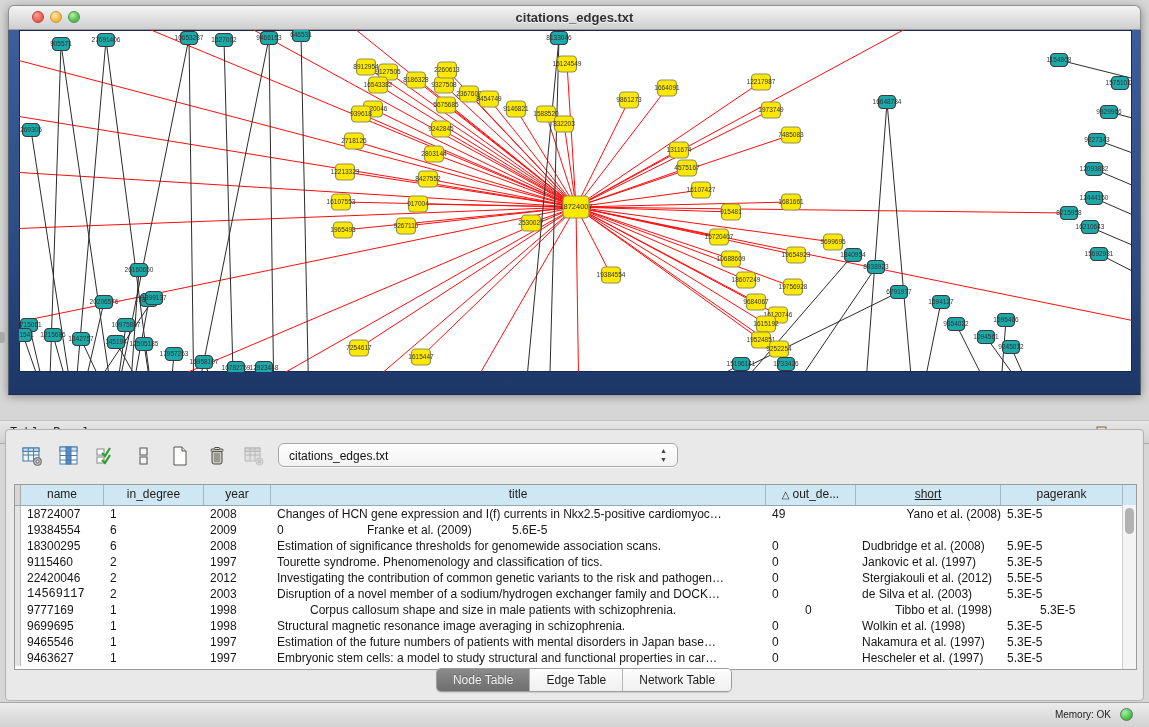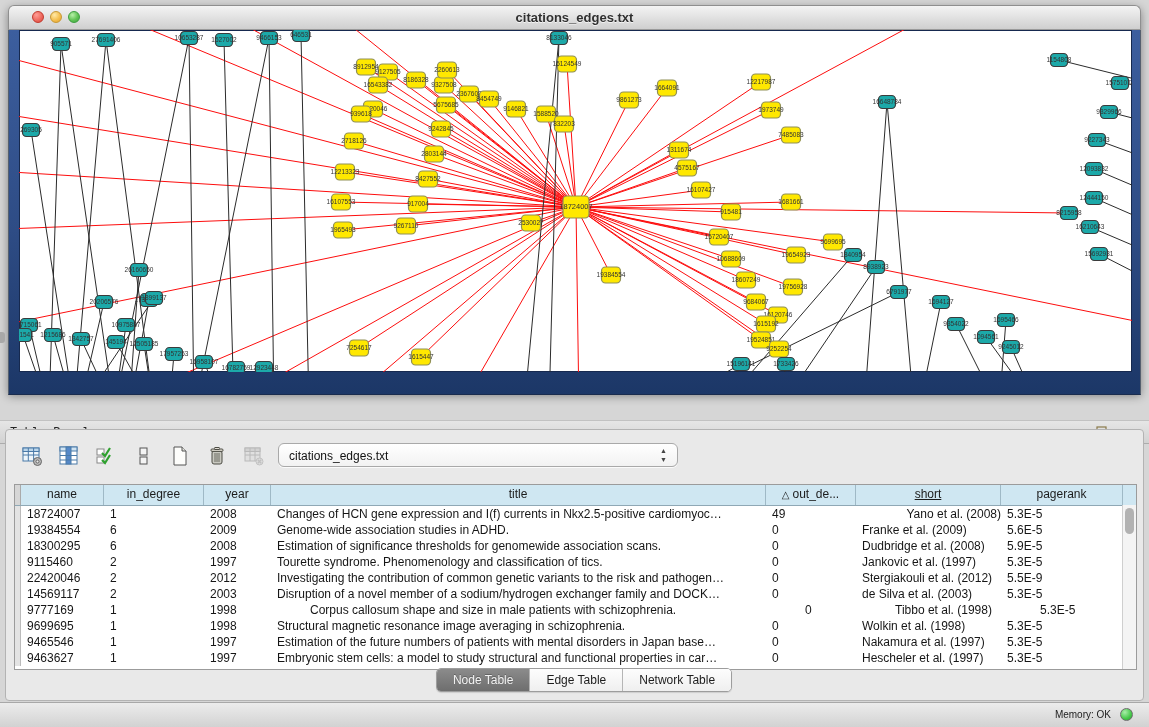--- a/index.html
+++ b/index.html
@@ -740,21 +740,20 @@
           <div class="tcell" style="width: 495px;">Changes of HCN gene expression and I(f) currents in Nkx2.5-positive cardiomyoc…</div>
           <div class="tcell" style="width: 90px;">49</div>
           <div class="tcell" style="width: 145px; text-align: right;">Yano et al. (2008)</div>
           <div class="tcell" style="width: 122px;">5.3E-5</div>
         </div>
         <div class="trow">
           <div class="tcell rowhdr-c" style="width: 6px;"></div>
           <div class="tcell" style="width: 83px;">19384554</div>
           <div class="tcell" style="width: 100px;">6</div>
           <div class="tcell" style="width: 67px;">2009</div>
-          <div class="tcell" style="width: 495px;">Genome-wide association studies in ADHD.</div>
           <div class="tcell" style="width: 90px;">0</div>
           <div class="tcell" style="width: 145px;">Franke et al. (2009)</div>
           <div class="tcell" style="width: 122px;">5.6E-5</div>
         </div>
         <div class="trow">
           <div class="tcell rowhdr-c" style="width: 6px;"></div>
           <div class="tcell" style="width: 83px;">18300295</div>
           <div class="tcell" style="width: 100px;">6</div>
           <div class="tcell" style="width: 67px;">2008</div>
           <div class="tcell" style="width: 495px;">Estimation of significance thresholds for genomewide association scans.</div>
@@ -773,25 +772,25 @@
           <div class="tcell" style="width: 122px;">5.3E-5</div>
         </div>
         <div class="trow">
           <div class="tcell rowhdr-c" style="width: 6px;"></div>
           <div class="tcell" style="width: 83px;">22420046</div>
           <div class="tcell" style="width: 100px;">2</div>
           <div class="tcell" style="width: 67px;">2012</div>
           <div class="tcell" style="width: 495px;">Investigating the contribution of common genetic variants to the risk and pathogen…</div>
           <div class="tcell" style="width: 90px;">0</div>
           <div class="tcell" style="width: 145px;">Stergiakouli et al. (2012)</div>
-          <div class="tcell" style="width: 122px;">5.5E-9</div>
-        </div>
-        <div class="trow">
-          <div class="tcell rowhdr-c" style="width: 6px;"></div>
-          <div class="tcell" style="width: 83px;">14569117</div>
+          <div class="tcell" style="width: 122px;">5.5E-5</div>
+        </div>
+        <div class="trow">
+          <div class="tcell rowhdr-c" style="width: 6px;"></div>
+          <div class="tcell" style="width: 83px; font-family: Liberation Mono, monospace;">14569117</div>
           <div class="tcell" style="width: 100px;">2</div>
           <div class="tcell" style="width: 67px;">2003</div>
           <div class="tcell" style="width: 495px;">Disruption of a novel member of a sodium/hydrogen exchanger family and DOCK…</div>
           <div class="tcell" style="width: 90px;">0</div>
           <div class="tcell" style="width: 145px;">de Silva et al. (2003)</div>
           <div class="tcell" style="width: 122px;">5.3E-5</div>
         </div>
         <div class="trow">
           <div class="tcell rowhdr-c" style="width: 6px;"></div>
           <div class="tcell" style="width: 83px;">9777169</div>

